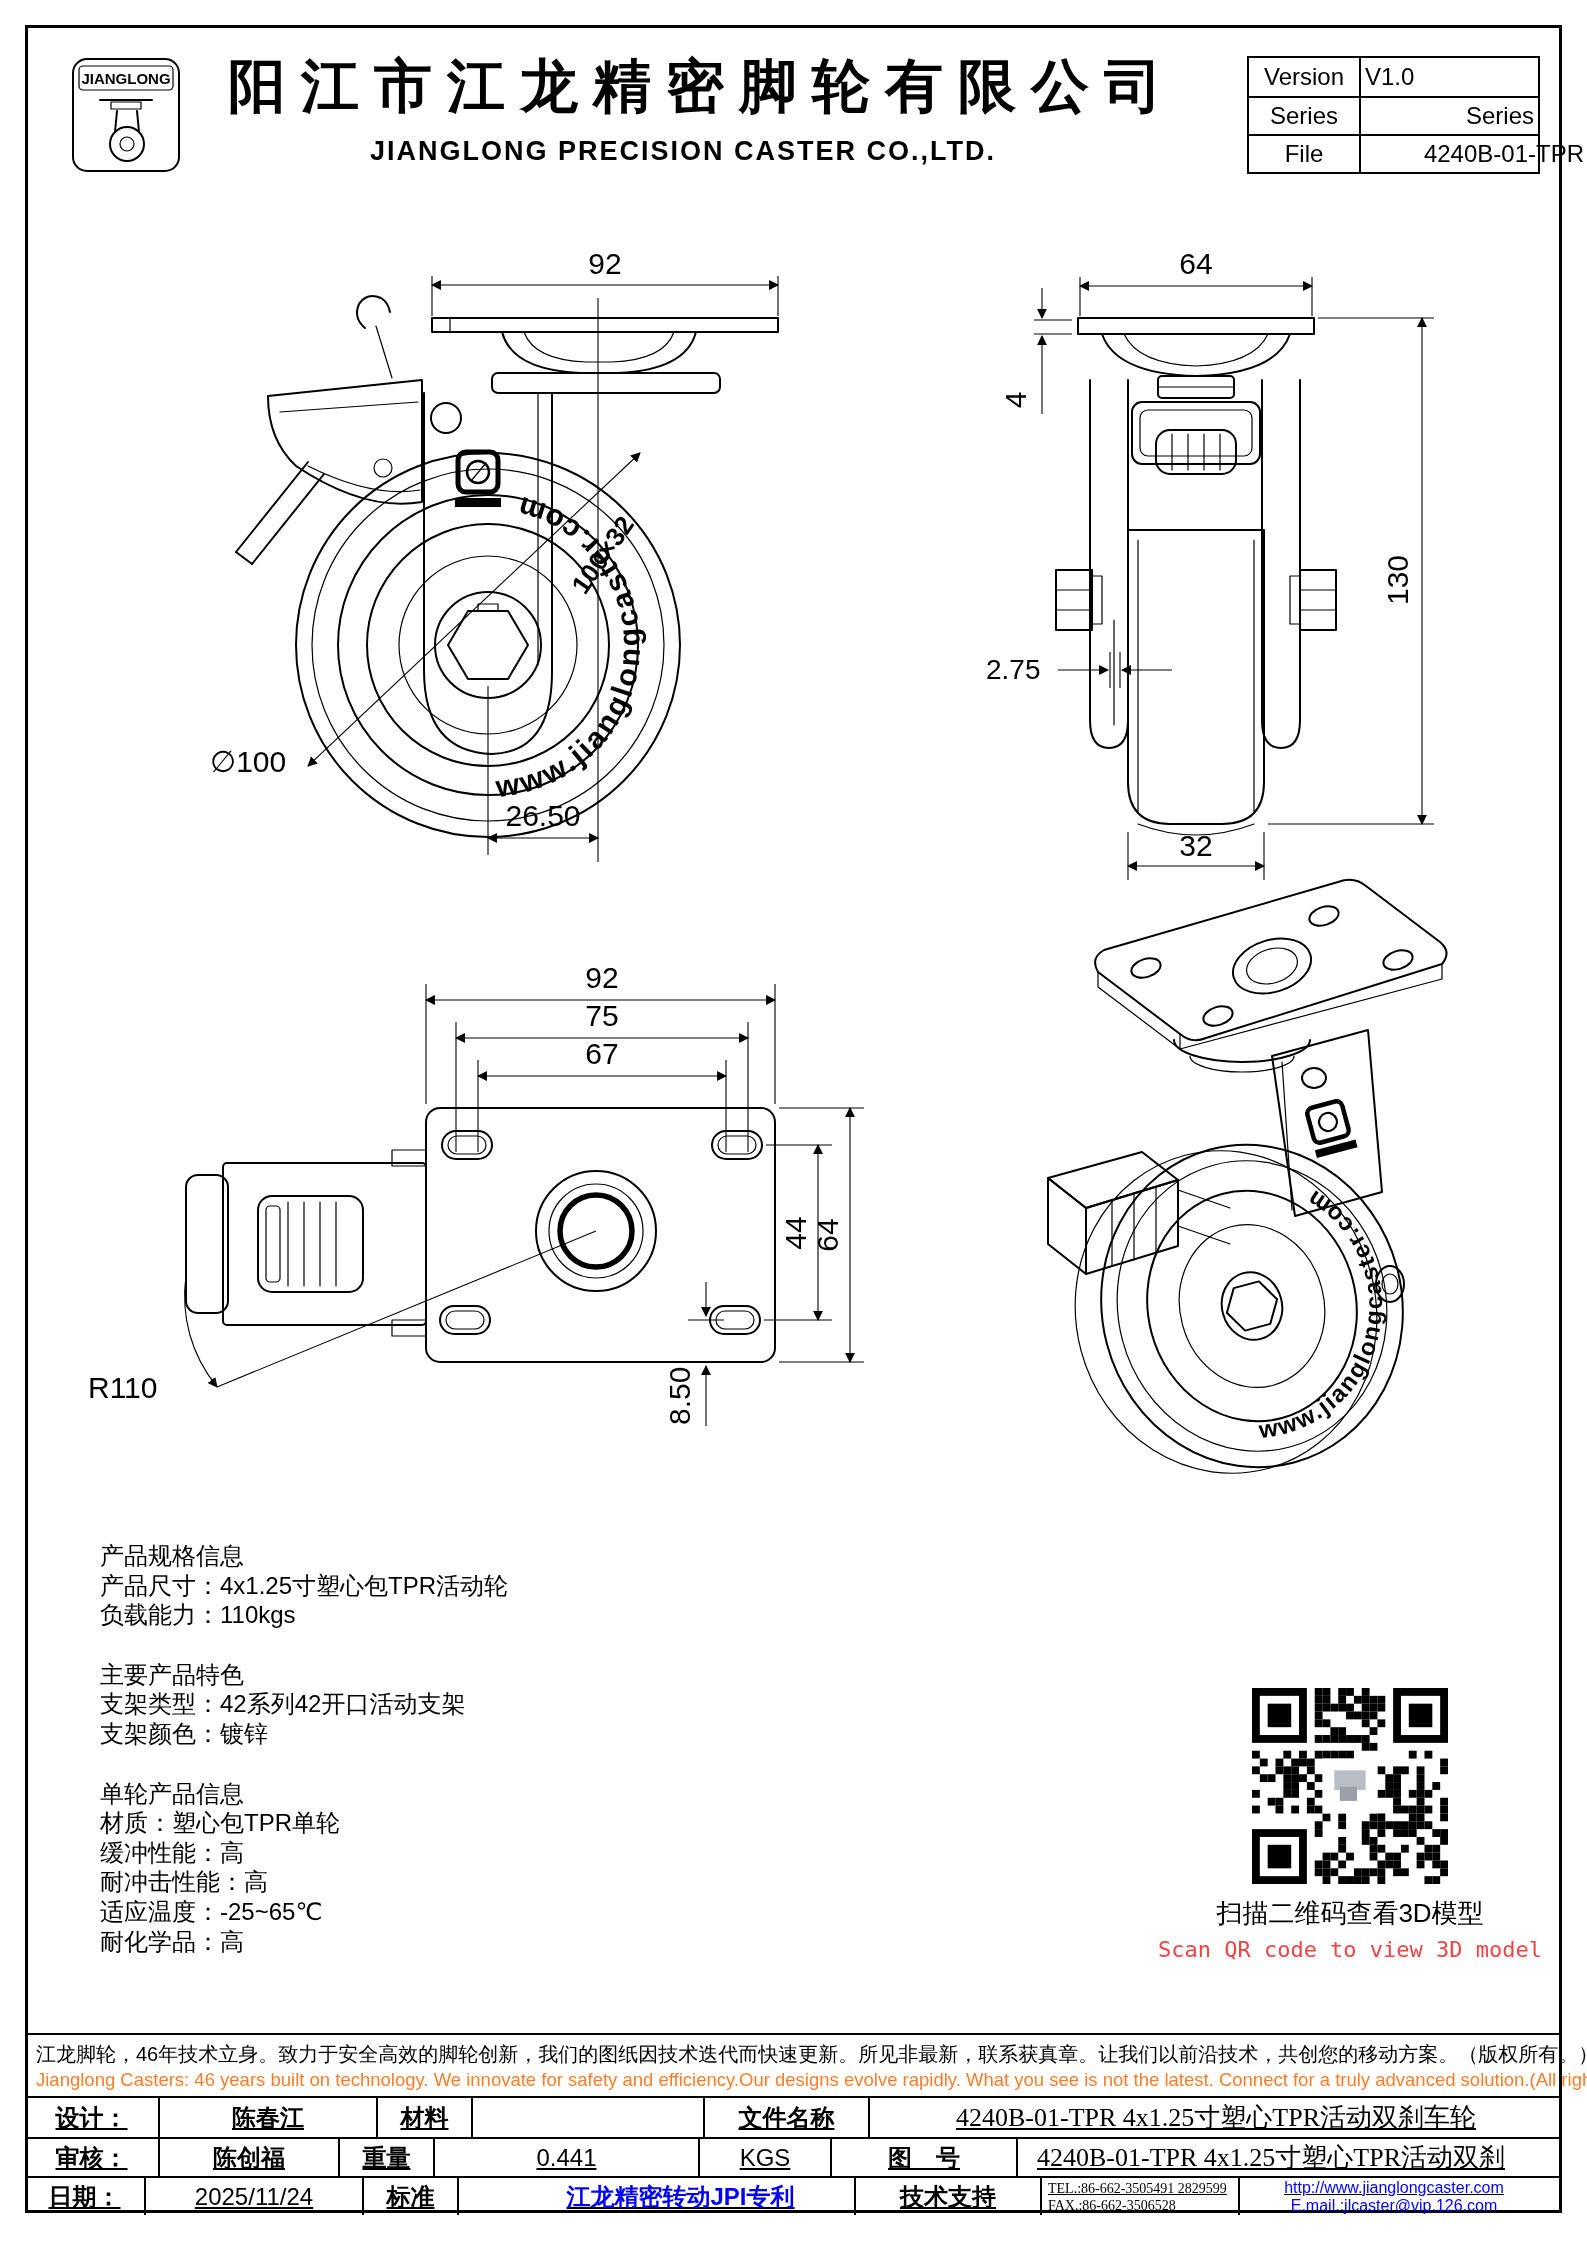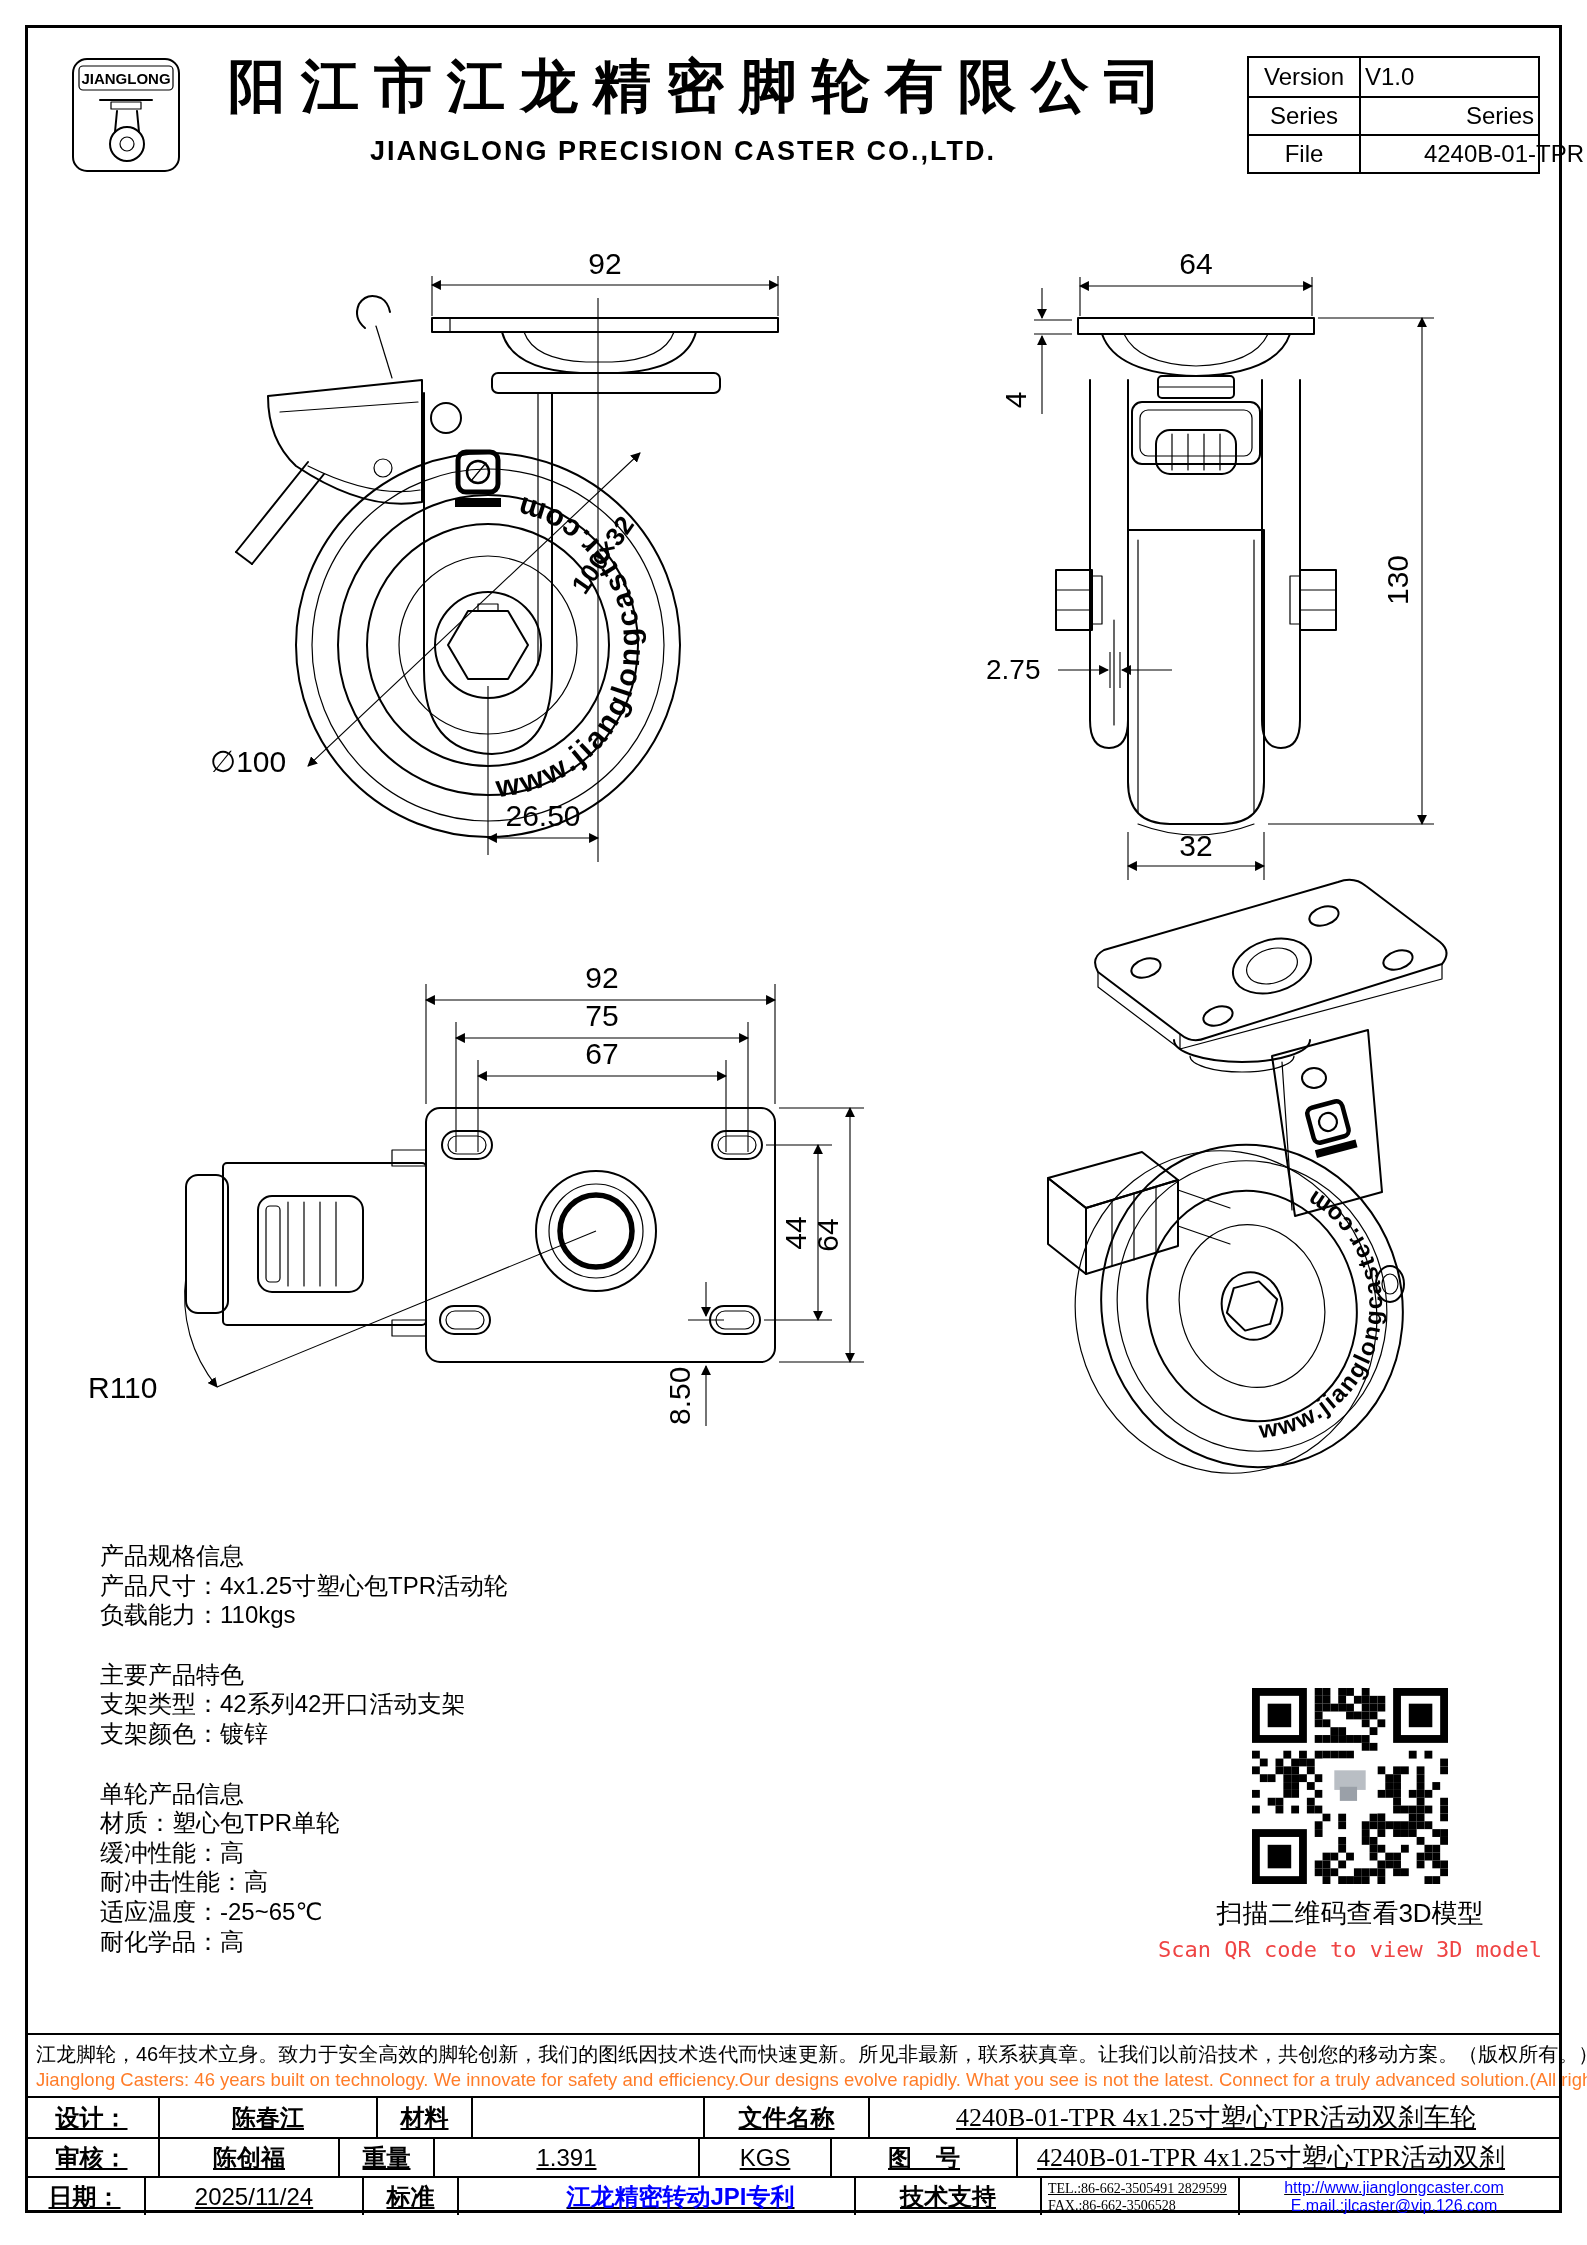--- a/index.html
+++ b/index.html
@@ -585,21 +585,21 @@
       <div class="tcell" style="width:218px;">陈春江</div>
       <div class="tcell" style="width:95px;">材料</div>
       <div class="tcell" style="width:232px;"></div>
       <div class="tcell" style="width:165px;">文件名称</div>
       <div class="tcell serif" style="width:694px;">4240B-01-TPR 4x1.25寸塑心TPR活动双刹车轮</div>
     </div>
     <div class="trow">
       <div class="tcell" style="width:133px;">审核：</div>
       <div class="tcell" style="width:180px;">陈创福</div>
       <div class="tcell" style="width:95px;">重量</div>
-      <div class="tcell" style="width:265px;font-weight:400;">1.391</div>
+      <div class="tcell" style="width:265px;font-weight:400;">0.441</div>
       <div class="tcell" style="width:132px;font-weight:400;">KGS</div>
       <div class="tcell" style="width:186px;">图　号</div>
       <div class="tcell serif" style="width:508px;">4240B-01-TPR 4x1.25寸塑心TPR活动双刹</div>
     </div>
     <div class="trow">
       <div class="tcell" style="width:119px;">日期：</div>
       <div class="tcell" style="width:218px;font-weight:400;">2025/11/24</div>
       <div class="tcell" style="width:95px;">标准</div>
       <div class="tcell blue" style="width:397px;padding-left:48px;">江龙精密转动JPI专利</div>
       <div class="tcell" style="width:186px;">技术支持</div>

